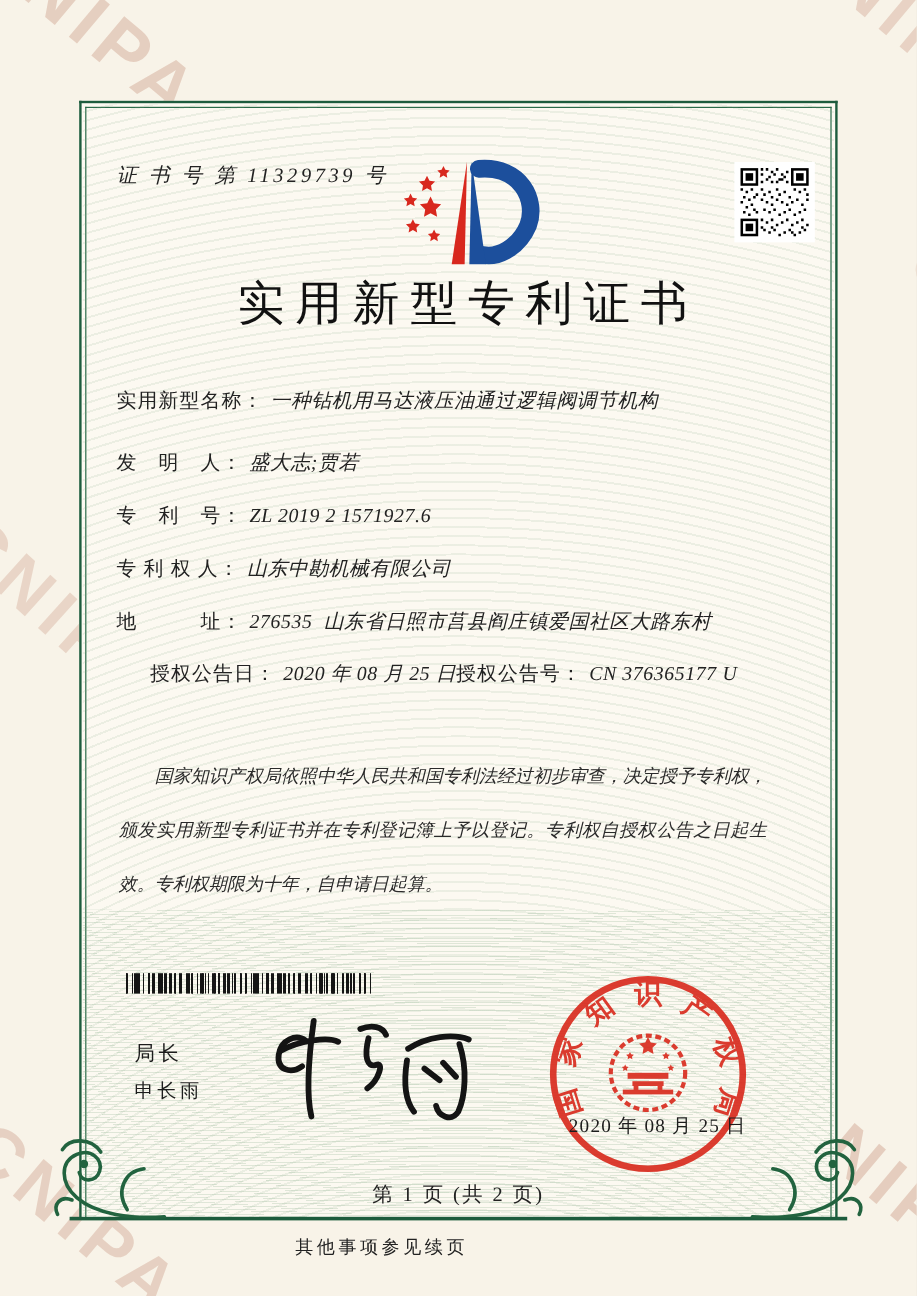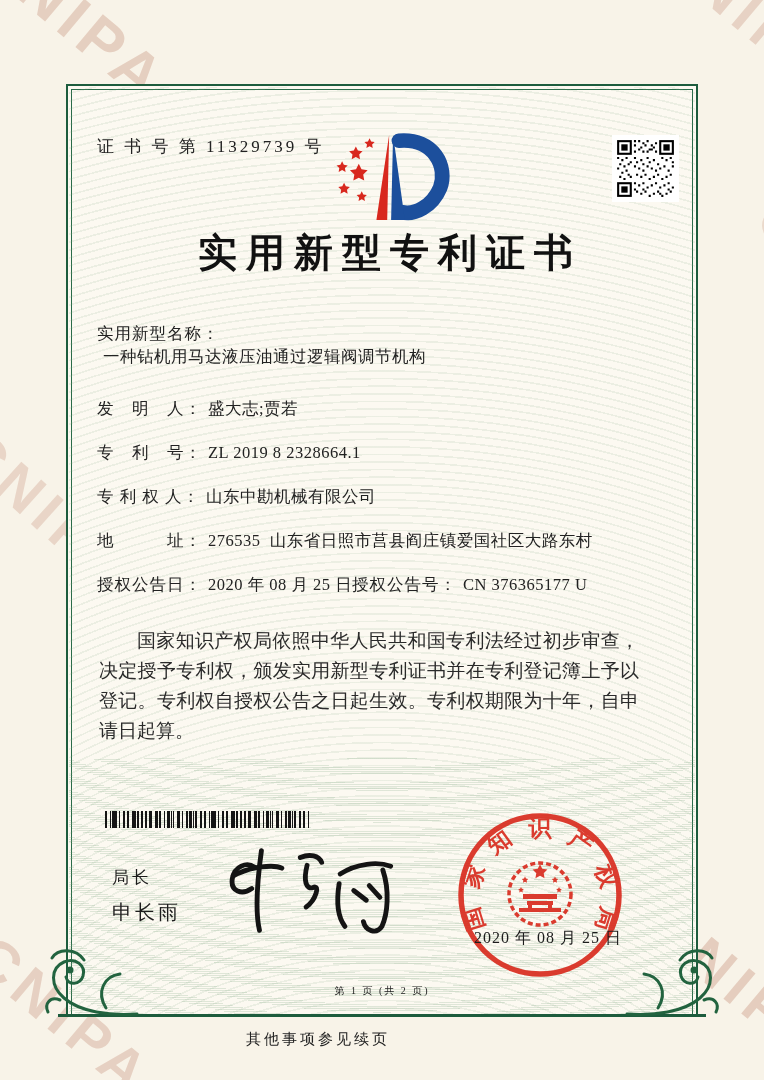--- a/index.html
+++ b/index.html
@@ -45,57 +45,57 @@
     position:absolute; left:69px; top:758px; width:626px; height:257px; z-index:2;
     background:repeating-radial-gradient(300% 260% at 50% 640%,
       rgba(120,162,124,.22) 0 1.5px, rgba(0,0,0,0) 1.5px 6px);
     pointer-events:none;
   }
   .bottom-line { position:absolute; left:58px; top:1014px; width:648px; height:3px; background:#1d5c3d; z-index:4; }
   .ornament { position:absolute; z-index:5; width:100px; height:72px; }
   .orn-left { left:40px; top:946px; }
   .orn-right { left:624px; top:946px; }
   
-  .cert-no { position:absolute; left:97px; top:135px; z-index:3; font-size:17px; letter-spacing:3px; color:#222; }
+  .cert-no { position:absolute; left:97px; top:135px; z-index:3; font-size:17px; letter-spacing:3px; color:#222;font-style:italic; }
   .logo { position:absolute; left:327px; top:128px; z-index:3; }
   .qr { position:absolute; left:612px; top:135px; z-index:3; background:#fff; padding:3px; }
   .title {
     position:absolute; left:66px; top:226px; width:648px; z-index:3;
-    text-align:center; font-size:39px; font-weight:bold; letter-spacing:9px; color:#111;
+    text-align:center; font-size:39px; font-weight:normal; letter-spacing:9px; color:#111;
   }
   
   .fields { position:absolute; left:97px; top:322px; width:570px; z-index:3; font-size:16.5px; color:#222; }
   .frow { display:flex; line-height:23px; margin-bottom:21px; }
-  .frow.first { margin-bottom:29px;flex-direction:column; }
+  .frow.first { margin-bottom:29px; }
   .flabel { white-space:pre; flex:0 0 auto; letter-spacing:1px; }
-  .fvalue { white-space:pre; margin-left:6px; letter-spacing:.5px; }
+  .fvalue { white-space:pre; margin-left:6px; letter-spacing:.5px;font-style:italic; }
   .frow-double { display:flex; }
-  .fpair1 { display:flex; width:255px; flex:0 0 auto; }
+  .fpair1 { display:flex; width:255px; flex:0 0 auto;margin-left:28px; }
   .fpair2 { display:flex; }
   
   .paras { position:absolute; left:99px; top:626px; width:540px; z-index:3;
-    font-size:19px; line-height:30px; text-align:justify; color:#2a2a2a; }
+    font-size:15px; line-height:45px; text-align:justify; color:#2a2a2a;font-style:italic; }
   .paras p { text-indent:2em; }
   
   .barcode {
     position:absolute; left:105px; top:811px; width:205px; height:17px; z-index:3;
     background-image:
       repeating-linear-gradient(90deg,#151515 0 2px,rgba(0,0,0,0) 2px 5px,#151515 5px 6px,rgba(0,0,0,0) 6px 9px),
       repeating-linear-gradient(90deg,#151515 0 1px,rgba(0,0,0,0) 1px 7px,#151515 7px 9px,rgba(0,0,0,0) 9px 11px);
   }
   
   .director-title { position:absolute; left:112px; top:866px; z-index:3; font-size:17px; letter-spacing:3px; }
-  .director-name  { position:absolute; left:112px; top:899px; z-index:3; font-size:20px; letter-spacing:3px; }
+  .director-name  { position:absolute; left:112px; top:899px; z-index:3; font-size:16px; letter-spacing:3px; }
   .signature { position:absolute; left:216px; top:840px; z-index:4; }
   .seal { position:absolute; left:455px; top:810px; z-index:3; opacity:.92; }
   .seal-date { position:absolute; left:474px; top:928px; width:180px; z-index:4;
     font-size:16px; letter-spacing:1px; color:#1d1d1d; white-space:pre; }
   
   .page-indicator { position:absolute; left:66px; top:984px; width:632px; z-index:3;
-    text-align:center; font-size:10px; letter-spacing:2px; color:#222; }
+    text-align:center; font-size:17px; letter-spacing:2px; color:#222; }
   .continuation { position:absolute; left:0; top:1030px; width:636px; z-index:3;
     text-align:center; font-size:15px; letter-spacing:3px; color:#222; }
 </style>
 </head>
 <body>
 
 <div class="page">
 
   <span class="wm wm1">CNIPA</span>
   <span class="wm wm2">CNIPA</span>
@@ -174,21 +174,21 @@
     <div class="frow first">
       <span class="flabel">实用新型名称：</span>
       <span class="fvalue">一种钻机用马达液压油通过逻辑阀调节机构</span>
     </div>
     <div class="frow">
       <span class="flabel">发　明　人：</span>
       <span class="fvalue">盛大志;贾若</span>
     </div>
     <div class="frow">
       <span class="flabel">专　利　号：</span>
-      <span class="fvalue">ZL 2019 8 2328664.1</span>
+      <span class="fvalue">ZL 2019 2 1571927.6</span>
     </div>
     <div class="frow">
       <span class="flabel">专 利 权 人：</span>
       <span class="fvalue">山东中勘机械有限公司</span>
     </div>
     <div class="frow">
       <span class="flabel">地　　　址：</span>
       <span class="fvalue">276535  山东省日照市莒县阎庄镇爱国社区大路东村</span>
     </div>
     <div class="frow frow-double">

